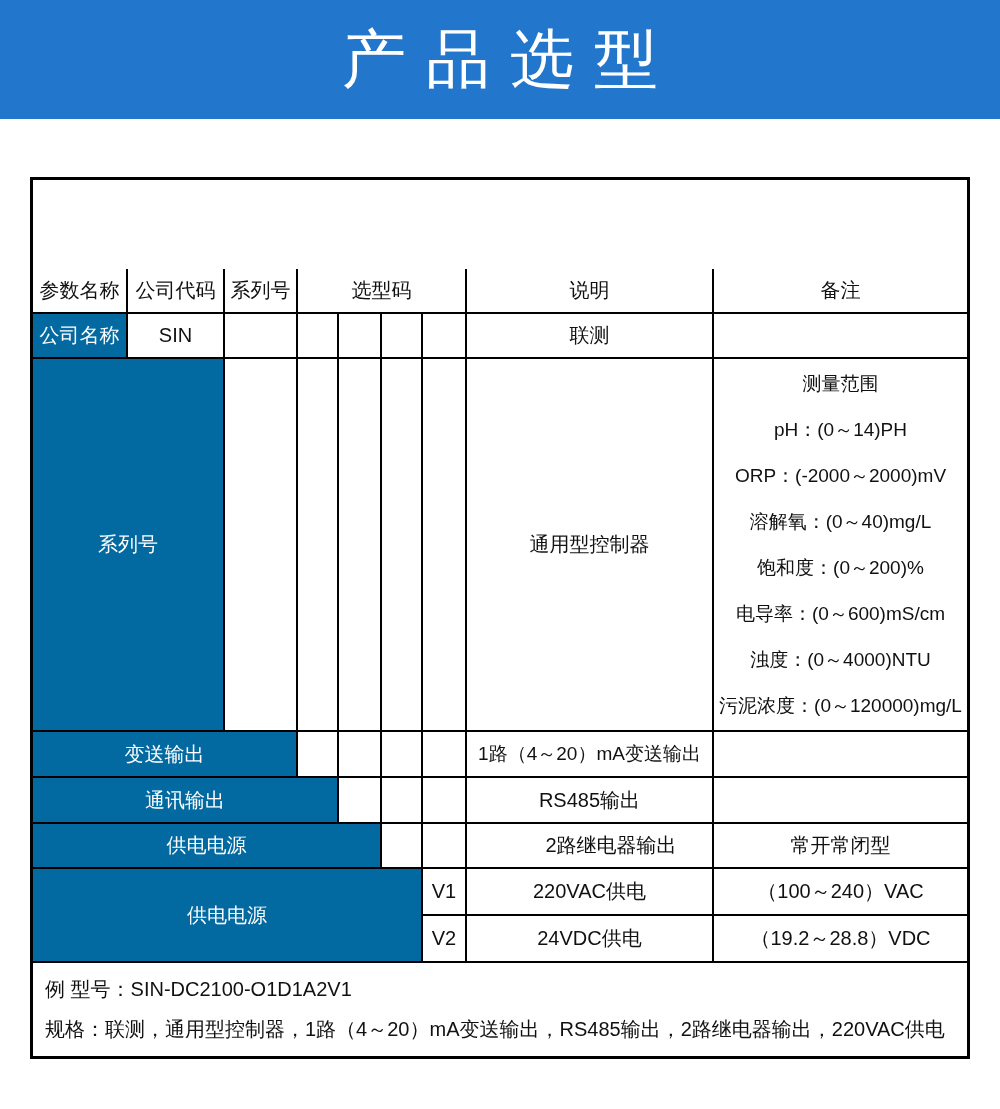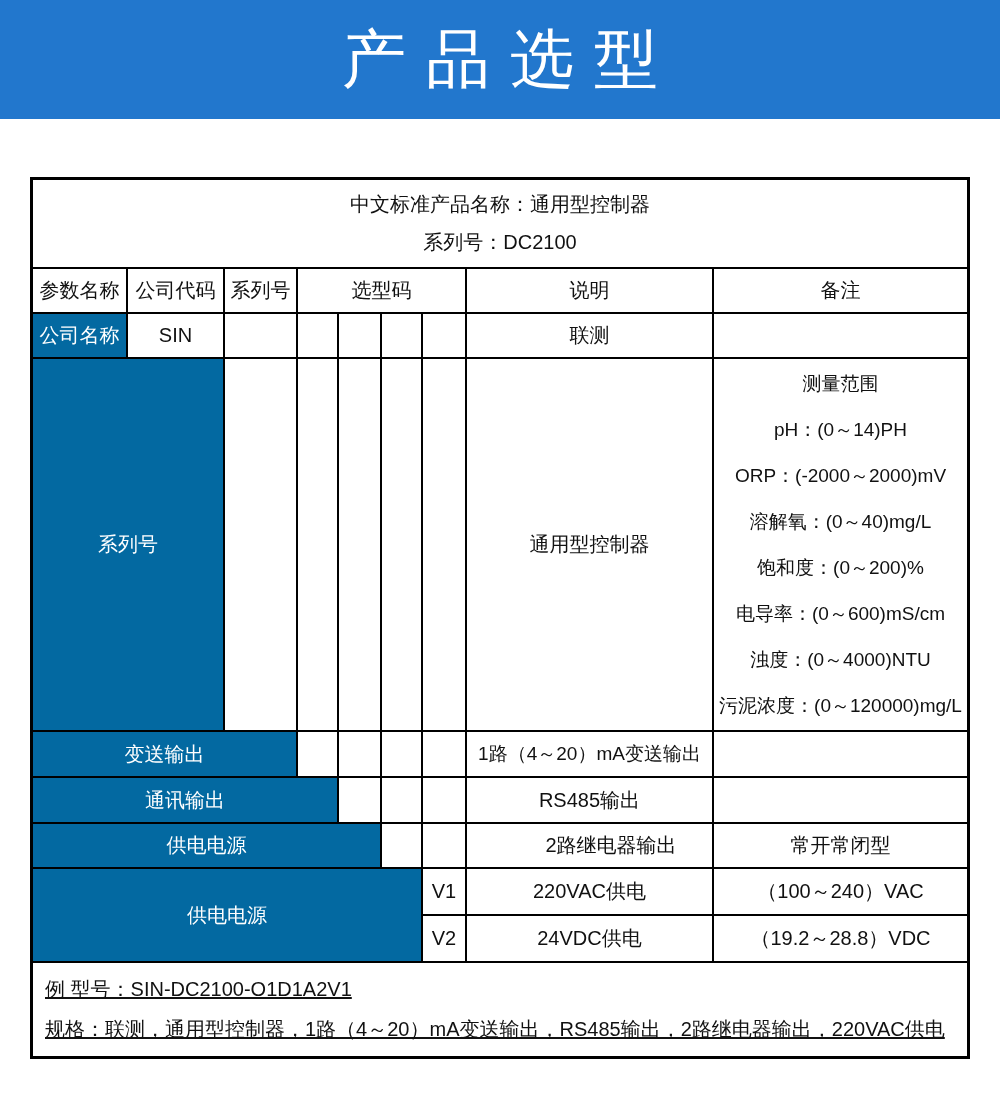--- a/index.html
+++ b/index.html
@@ -26,41 +26,37 @@
   }
   .c{
     border-right:2px solid #000;border-bottom:2px solid #000;
     display:flex;align-items:center;justify-content:center;
     box-sizing:border-box;white-space:nowrap;overflow:visible;
   }
   .nr{border-right:none;}
   .nb{border-bottom:none;}
   .blue{background:#0369a1;color:#ffffff;}
   .two-line{flex-direction:column;justify-content:space-evenly;align-items:center;}
-  .two-line-left{flex-direction:column;justify-content:space-evenly;align-items:flex-start;padding-left:12px;text-decoration:underline;}
+  .two-line-left{flex-direction:column;justify-content:space-evenly;align-items:flex-start;padding-left:12px;}
   .remark-list{
     flex-direction:column;justify-content:space-around;align-items:center;
     font-size:19px;padding:2px 0;
   }
   .remark-list div{line-height:1;}
   .desc-tight{font-size:19px;}
 </style>
 </head>
 <body>
 
 <div class="banner">
   <div class="banner-title">产品选型</div>
 </div>
 
 <div class="sel-table">
 
-  <div class="c nr two-line" style="grid-column:1 / span 9;grid-row:1;">
-    <div>中文标准产品名称：通用型控制器</div>
-    <div>系列号：DC2100</div>
-  </div>
 
   <div class="c" style="grid-column:1;grid-row:2;">参数名称</div>
   <div class="c" style="grid-column:2;grid-row:2;">公司代码</div>
   <div class="c" style="grid-column:3;grid-row:2;">系列号</div>
   <div class="c" style="grid-column:4 / span 4;grid-row:2;">选型码</div>
   <div class="c" style="grid-column:8;grid-row:2;">说明</div>
   <div class="c nr" style="grid-column:9;grid-row:2;">备注</div>
 
   <div class="c blue" style="grid-column:1;grid-row:3;">公司名称</div>
   <div class="c" style="grid-column:2;grid-row:3;">SIN</div>

